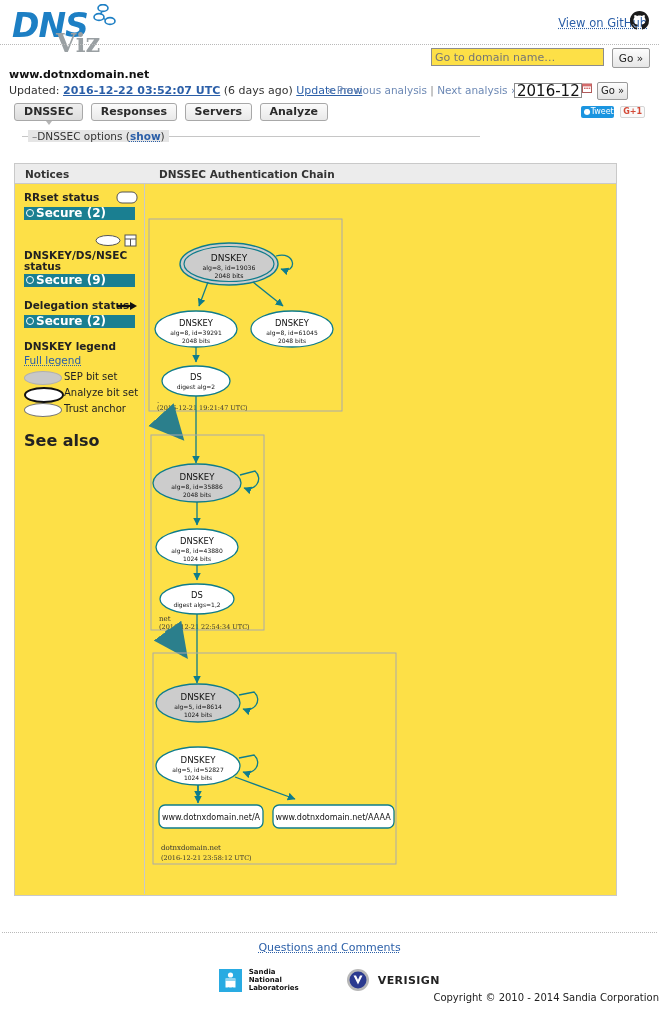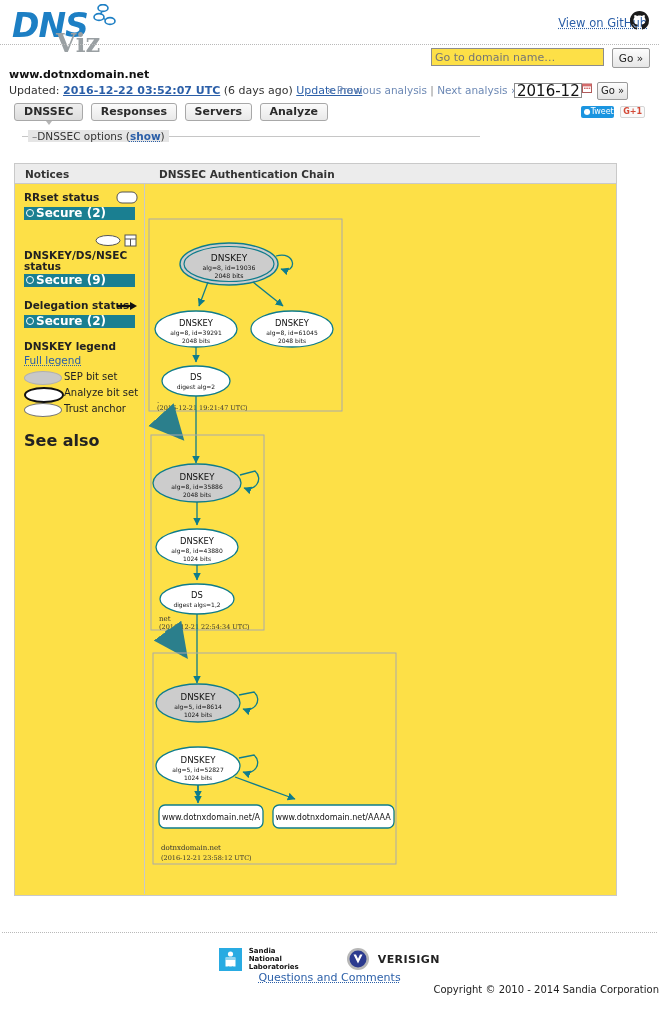--- a/index.html
+++ b/index.html
@@ -442,20 +442,24 @@
           <text x="16" y="645" font-size="7" fill="#333" font-family="'DejaVu Serif',serif">dotnxdomain.net</text>
           <text x="16" y="655" font-size="6.5" fill="#333" font-family="'DejaVu Serif',serif">(2016-12-21 23:58:12 UTC)</text>
         </g>
       </svg>
     </div>
   </div>
 </div>
 
 <div style="position:absolute;left:0;top:932px;width:659px;">
   <div style="border-top:1px dotted #b9b9b9;margin:0 2px 8px 2px;"></div>
+
+  <div style="text-align:center;font-size:11px;">
+    <a href="#" style="text-decoration:underline;text-decoration-style:dotted;">Questions and Comments</a>
+  </div>
 
   <div style="text-align:center;margin-top:14px;">
     <span style="display:inline-block;vertical-align:middle;margin-right:44px;">
       <span style="display:inline-block;width:23px;height:23px;background:#29abe2;vertical-align:middle;position:relative;border-radius:2px;">
         <svg width="23" height="23" viewBox="0 0 23 23" style="position:absolute;left:0;top:0;">
           <rect x="0" y="0" width="23" height="23" fill="#29abe2"></rect>
           <circle cx="11.5" cy="6" r="2.6" fill="#fff"></circle>
           <path d="M6.5,9.5 h10 v9 h-10 z" fill="#fff"></path>
           <path d="M9.5,18.5 v3 M13.5,18.5 v3" stroke="#29abe2" stroke-width="1.4"></path>
           <path d="M6.5,11 h10" stroke="#29abe2" stroke-width="1"></path>
@@ -471,18 +475,14 @@
     <span style="display:inline-block;vertical-align:middle;">
       <svg width="24" height="24" viewBox="0 0 24 24" style="vertical-align:middle;">
         <circle cx="12" cy="12" r="11" fill="#b7b7b7"></circle>
         <circle cx="12" cy="12" r="8.5" fill="#2b3a8f"></circle>
         <path d="M7.5,7.5 L12,16.5 L16.5,7.5 L14,7.5 L12,11.8 L10,7.5 z" fill="#fff"></path>
       </svg>
       <span style="font-size:11px;font-weight:bold;color:#222;letter-spacing:0.4px;margin-left:4px;vertical-align:middle;">VERISIGN</span>
     </span>
   </div>
 
-  <div style="text-align:center;font-size:11px;">
-    <a href="#" style="text-decoration:underline;text-decoration-style:dotted;">Questions and Comments</a>
-  </div>
-
   <div style="text-align:right;margin-top:0;font-size:10px;color:#222;">Copyright © 2010 - 2014 Sandia Corporation</div>
 </div>
 
 </body></html>

